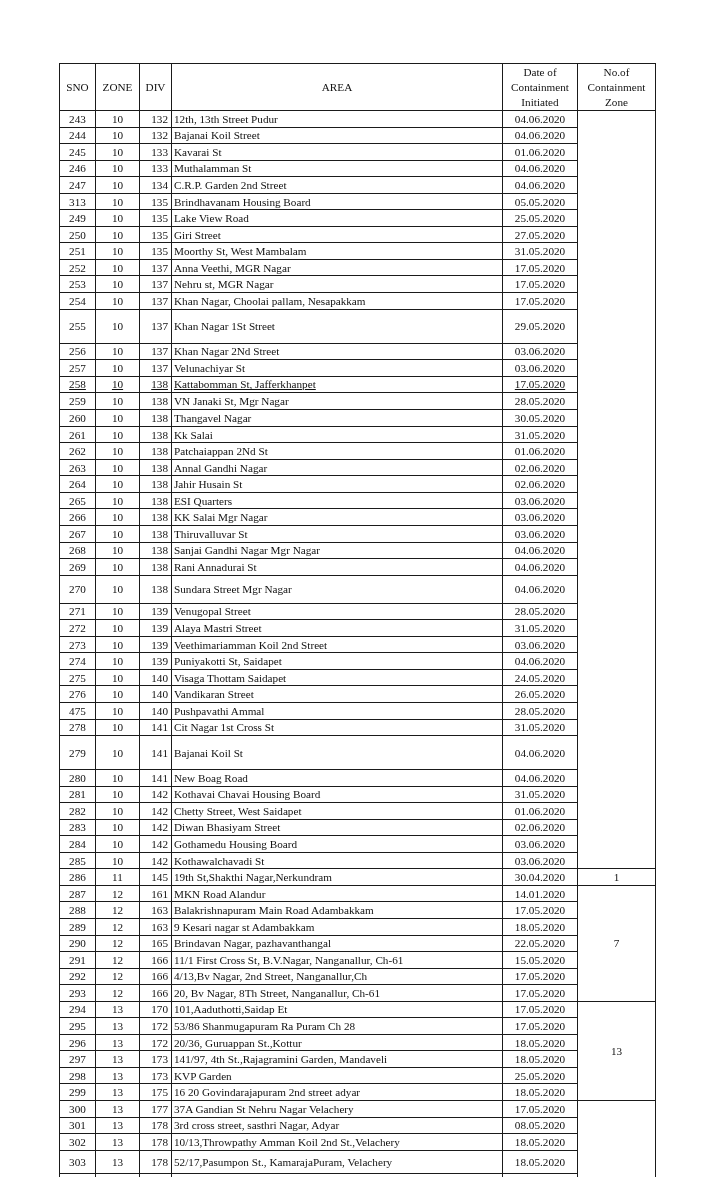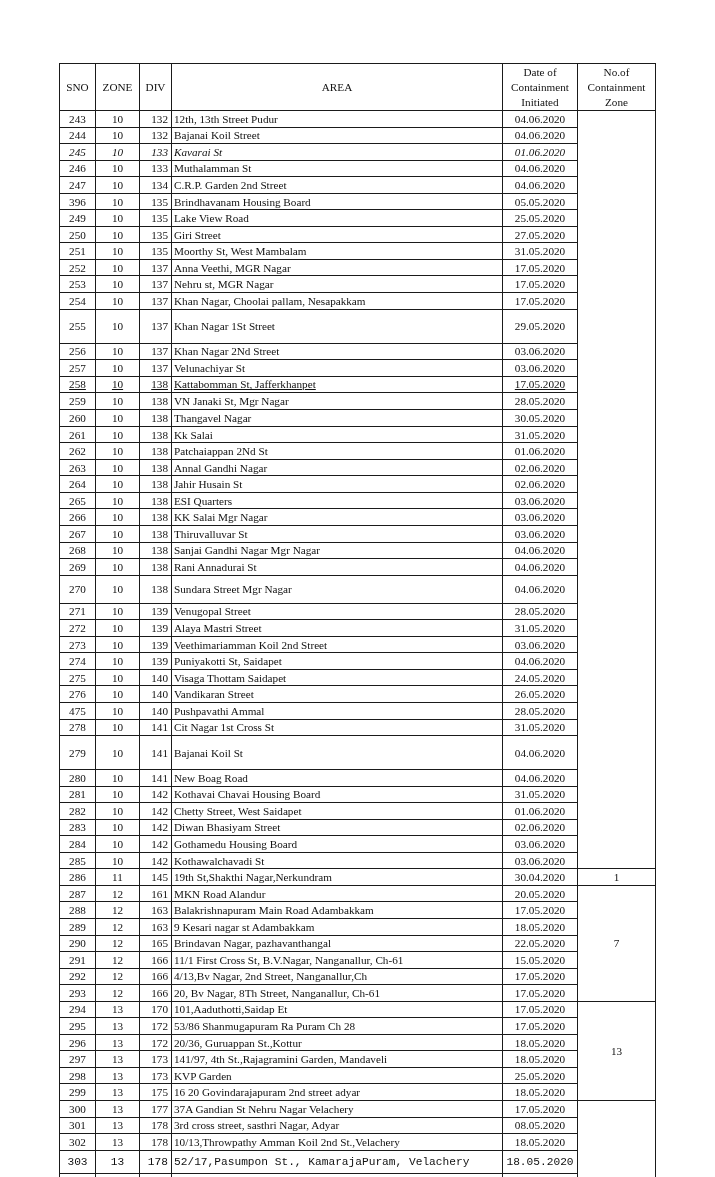--- a/index.html
+++ b/index.html
@@ -56,21 +56,21 @@
         <td class="date">04.06.2020</td>
         <td class="nozone" rowspan="43"></td>
       </tr>
       <tr style="height: 16.55px;">
         <td>244</td>
         <td>10</td>
         <td class="div">132</td>
         <td class="area">Bajanai Koil Street</td>
         <td class="date">04.06.2020</td>
       </tr>
-      <tr style="height: 16.55px; font-style: italic;">
+      <tr style="height: 16.55px;">
         <td>245</td>
         <td>10</td>
         <td class="div">133</td>
         <td class="area">Kavarai St</td>
         <td class="date">01.06.2020</td>
       </tr>
       <tr style="height: 16.55px;">
         <td>246</td>
         <td>10</td>
         <td class="div">133</td>
@@ -78,21 +78,21 @@
         <td class="date">04.06.2020</td>
       </tr>
       <tr style="height: 16.55px;">
         <td>247</td>
         <td>10</td>
         <td class="div">134</td>
         <td class="area">C.R.P. Garden 2nd Street</td>
         <td class="date">04.06.2020</td>
       </tr>
       <tr style="height: 16.55px;">
-        <td>396</td>
+        <td>313</td>
         <td>10</td>
         <td class="div">135</td>
         <td class="area">Brindhavanam Housing Board</td>
         <td class="date">05.05.2020</td>
       </tr>
       <tr style="height: 16.55px;">
         <td>249</td>
         <td>10</td>
         <td class="div">135</td>
         <td class="area">Lake View Road</td>
@@ -356,21 +356,21 @@
         <td class="div">145</td>
         <td class="area">19th St,Shakthi Nagar,Nerkundram</td>
         <td class="date">30.04.2020</td>
         <td class="nozone" rowspan="1">1</td>
       </tr>
       <tr style="height: 16.55px;">
         <td>287</td>
         <td>12</td>
         <td class="div">161</td>
         <td class="area">MKN Road Alandur</td>
-        <td class="date">20.05.2020</td>
+        <td class="date">14.01.2020</td>
         <td class="nozone" rowspan="7">7</td>
       </tr>
       <tr style="height: 16.55px;">
         <td>288</td>
         <td>12</td>
         <td class="div">163</td>
         <td class="area">Balakrishnapuram Main Road Adambakkam</td>
         <td class="date">17.05.2020</td>
       </tr>
       <tr style="height: 16.55px;">
@@ -466,21 +466,21 @@
         <td class="area">3rd cross street, sasthri Nagar, Adyar</td>
         <td class="date">08.05.2020</td>
       </tr>
       <tr style="height: 16.55px;">
         <td>302</td>
         <td>13</td>
         <td class="div">178</td>
         <td class="area">10/13,Throwpathy Amman Koil 2nd St.,Velachery</td>
         <td class="date">18.05.2020</td>
       </tr>
-      <tr style="height: 23px; font-family: Liberation Mono, monospace;">
+      <tr style="height: 23px;">
         <td>303</td>
         <td>13</td>
         <td class="div">178</td>
         <td class="area">52/17,Pasumpon St., KamarajaPuram, Velachery</td>
         <td class="date">18.05.2020</td>
       </tr>
       <tr style="height: 16.55px;">
         <td>304</td>
         <td>13</td>
         <td class="div">181</td>

